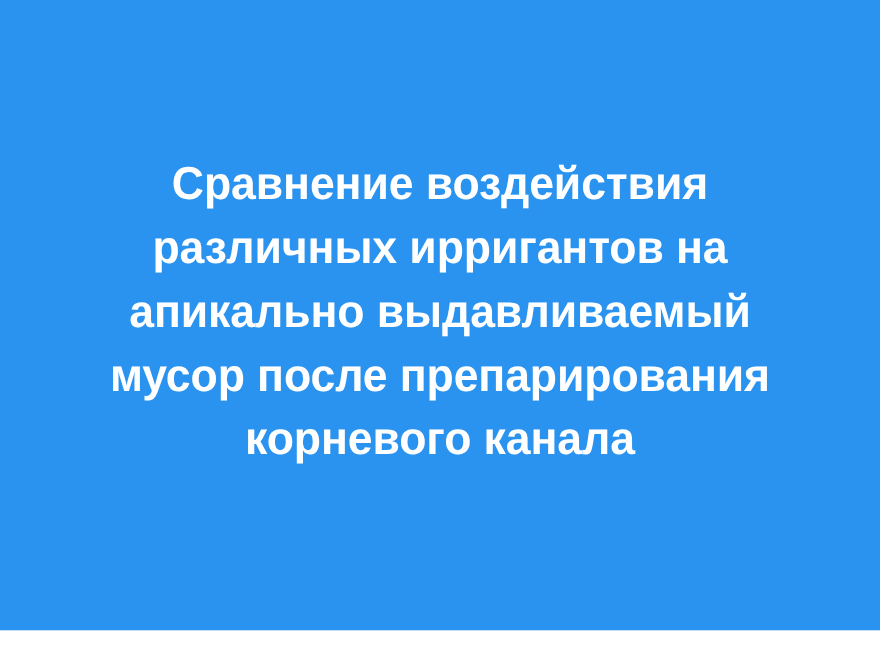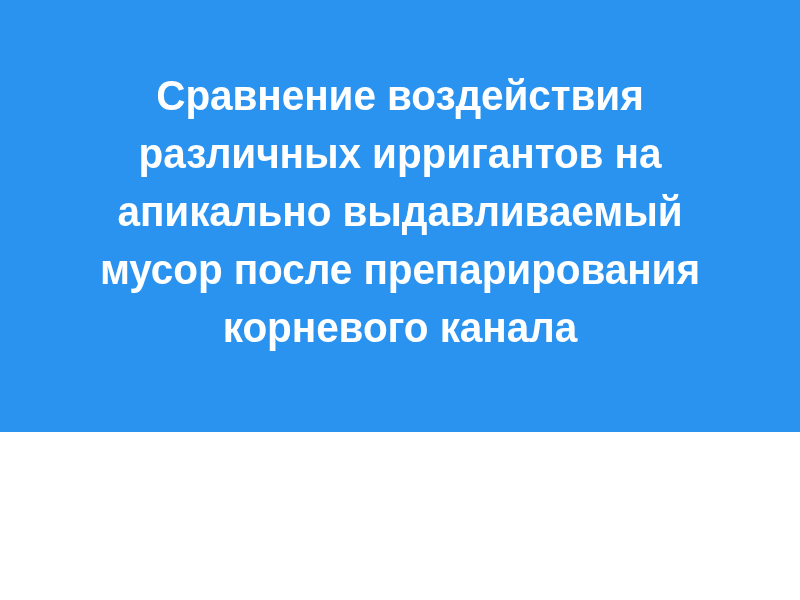--- a/index.html
+++ b/index.html
@@ -12,21 +12,21 @@
     width: 800px;
     height: 600px;
     overflow: hidden;
     font-family: "Liberation Sans", "DejaVu Sans", sans-serif;
   }
 
   .slide {
     position: relative;
     box-sizing: border-box;
     width: 800px;
-    height: 432px;
+    height: 573px;
     background: #2A93F0;
     display: flex;
     align-items: center;
     justify-content: center;
   }
 
   .title-block {
     width: 668px;
     margin: 0 auto;
     

